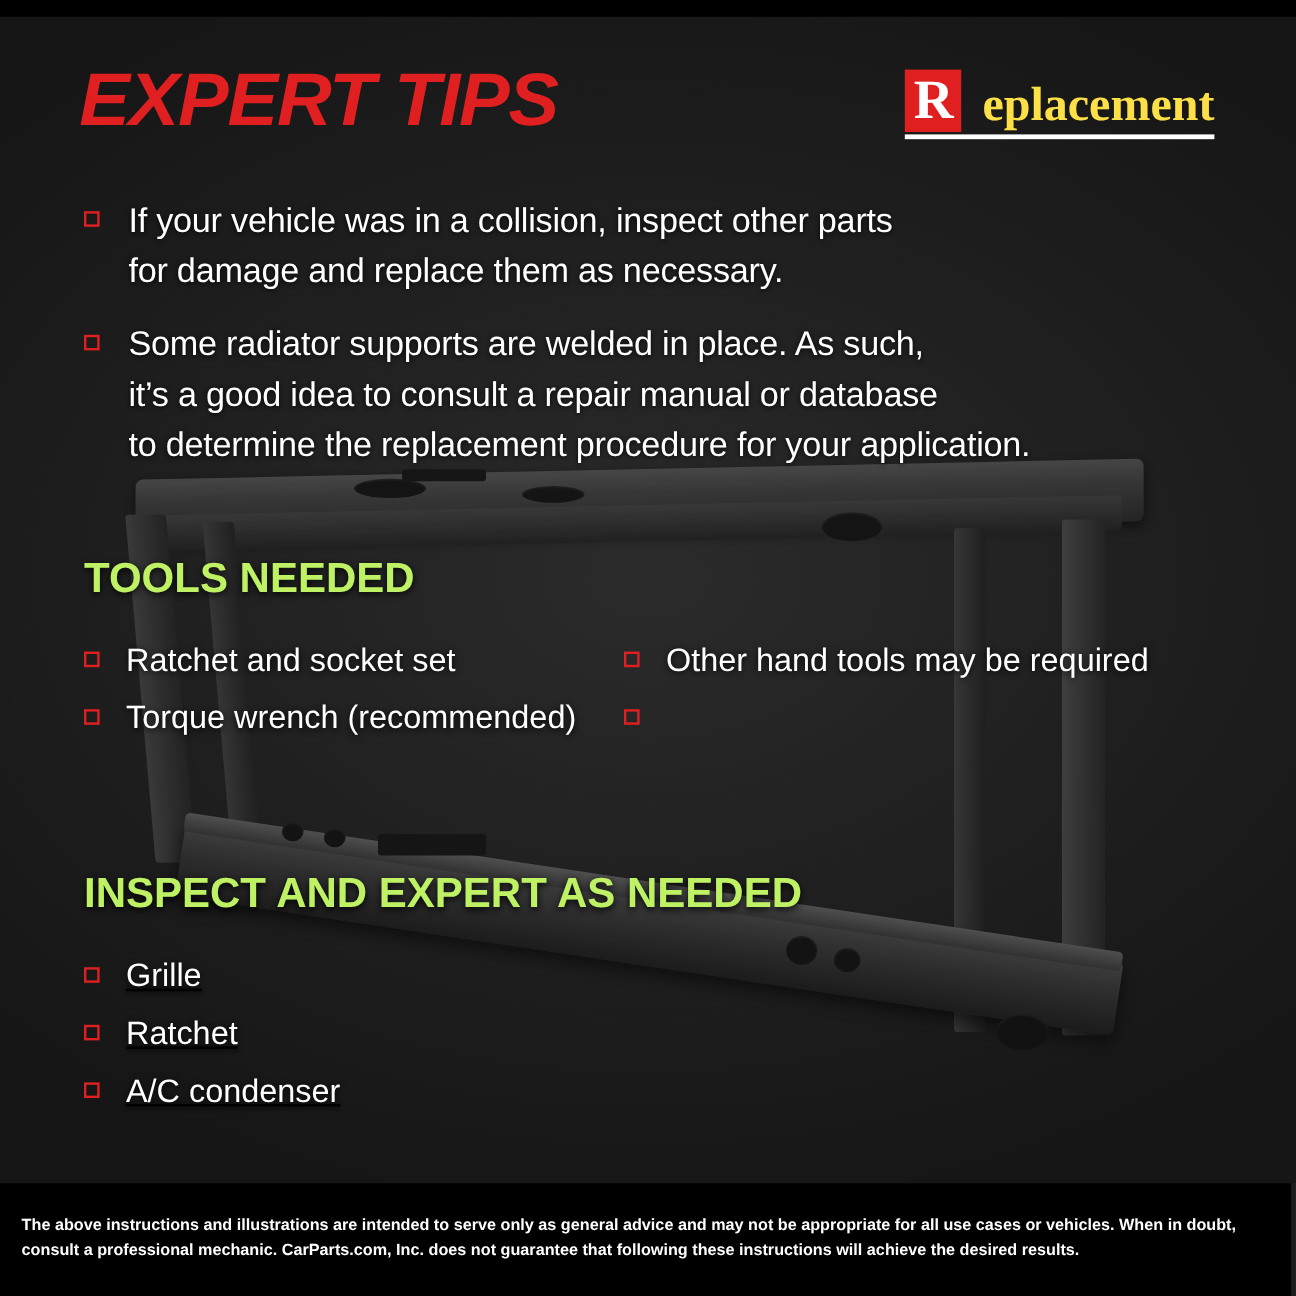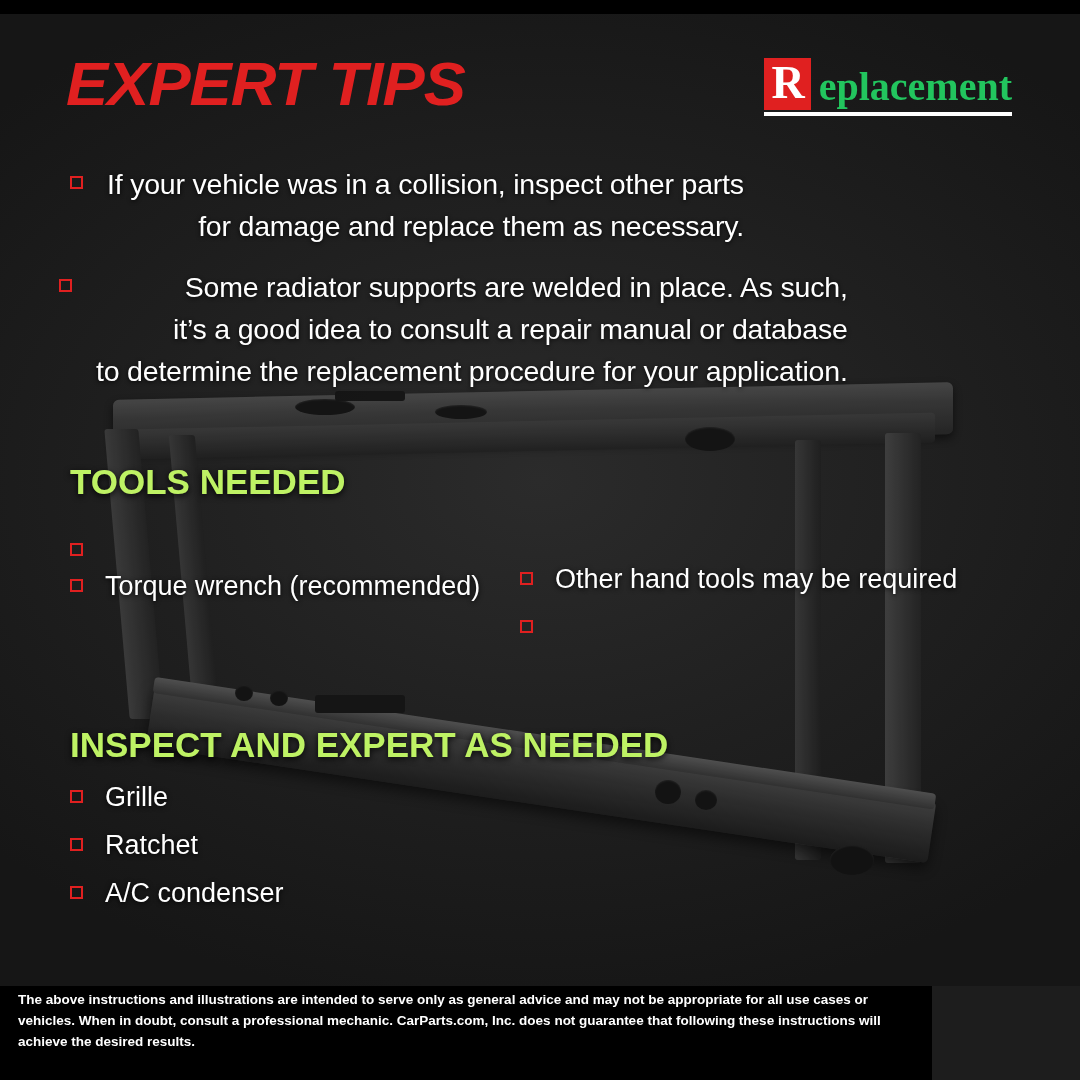--- a/index.html
+++ b/index.html
@@ -14,21 +14,21 @@
     width: 1080px; height: 1080px;
     background: #1d1d1d;
     overflow: hidden;
   }
   
   .bar-top {
     position: absolute; top: 0; left: 0; width: 1080px; height: 14px;
     background: #000;
   }
   .bar-bottom {
-    position: absolute; bottom: 0; left: 0; width: 932px; height: 94px;
+    position: absolute; bottom: 0; left: 0; width: 1076px; height: 94px;
     background: #000;
   }
   
   .bg-texture {
     position: absolute; inset: 14px 0 94px 0;
     background:
       radial-gradient(ellipse 70% 55% at 50% 48%, #2b2b2b 0%, #1f1f1f 55%, #161616 100%);
   }
 
   
@@ -115,64 +115,64 @@
     border-bottom: 4px solid #ffffff;
     padding-bottom: 2px;
   }
   .logo-r {
     background: #e02020; color: #fff;
     font-size: 46px; font-weight: bold;
     line-height: 46px; padding: 2px 6px 4px 8px;
     font-family: "Liberation Serif", serif;
   }
   .logo-word {
-    color: #22c55e; font-size: 40px; font-weight: bold;
-    line-height: 46px; padding-left: 8px;
+    color: #fde047; font-size: 40px; font-weight: bold;
+    line-height: 46px; padding-left: 18px;
     font-family: "Liberation Serif", serif;
     text-align: center;
   }
 
-  .bullet-block { position: absolute; text-align: right; }
+  .bullet-block { position: absolute; }
   .bullet-row { display: flex; align-items: flex-start; margin-bottom: 0; }
   .sq {
     width: 13px; height: 13px; border: 2px solid #e02020;
     margin-top: 13px; margin-right: 24px; flex: 0 0 auto;
   }
   .btext {
     color: #ffffff; font-size: 28.5px; line-height: 42px;
     font-family: "Liberation Sans", sans-serif;
     letter-spacing: -0.2px;
     text-shadow: 0 1px 4px rgba(0,0,0,.85);
     white-space: pre-line;
   }
 
   .tip1 { left: 70px; top: 163px; }
-  .tip2 { left: 59px; top: 266px; }
+  .tip2 { left: 70px; top: 266px; }
 
   .section-head {
     position: absolute;
     color: #bef264; font-size: 35px; font-weight: bold;
     font-family: "Liberation Sans", sans-serif;
     letter-spacing: 0px;
     text-shadow: 0 2px 6px rgba(0,0,0,.9);
   }
   .tools-head { left: 70px; top: 462px; }
   .inspect-head { left: 70px; top: 725px; }
 
   .list-item { display: flex; align-items: flex-start; margin-bottom: 12px; }
   .list-item .sq { margin-top: 11px; margin-right: 22px; }
   .li-text {
     color: #ffffff; font-size: 27px; line-height: 36px;
     text-shadow: 0 1px 5px rgba(0,0,0,.9);
     white-space: pre-line;
   }
 
   .tools-col-left { position: absolute; left: 70px; top: 532px; width: 430px; }
-  .tools-col-right { position: absolute; left: 520px; top: 561px; width: 500px; }
-  .inspect-list { position: absolute; left: 70px; top: 779px; width: 500px; }
+  .tools-col-right { position: absolute; left: 520px; top: 532px; width: 500px; }
+  .inspect-list { position: absolute; left: 70px; top: 795px; width: 500px; text-decoration: underline; }
 
   .disclaimer {
     position: absolute; left: 18px; right: 18px; bottom: 28px;
     color: #ffffff; font-size: 13.5px; font-weight: bold;
     line-height: 21px;
     font-family: "Liberation Sans", sans-serif;
   }
 </style>
 </head>
 <body>
@@ -228,20 +228,21 @@
 it’s a good idea to consult a repair manual or database
 to determine the replacement procedure for your application.</span>
       </div>
     </div>
 
     <div class="section-head tools-head">TOOLS NEEDED</div>
 
     <div class="tools-col-left">
       <div class="list-item">
         <span class="sq"></span>
+        <span class="li-text">Ratchet and socket set</span>
       </div>
       <div class="list-item">
         <span class="sq"></span>
         <span class="li-text">Torque wrench (recommended)</span>
       </div>
     </div>
 
     <div class="tools-col-right">
       <div class="list-item">
         <span class="sq"></span>

